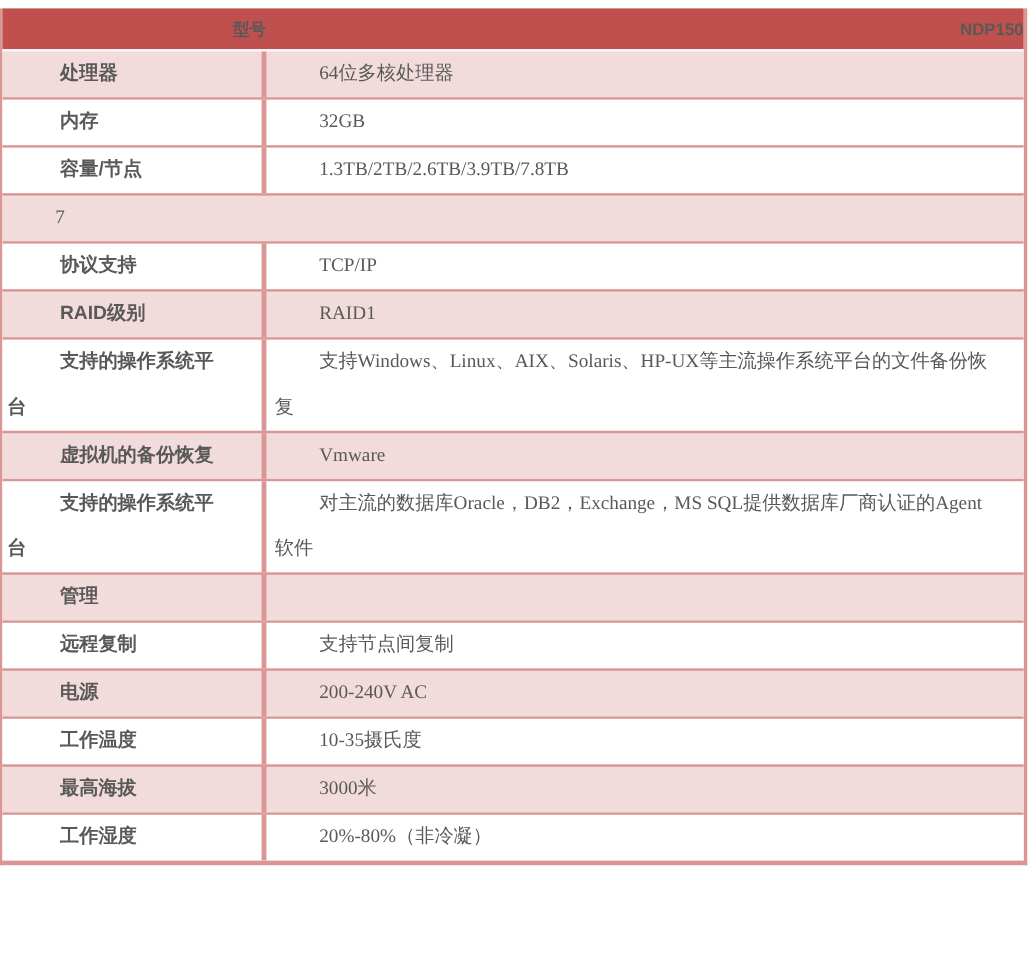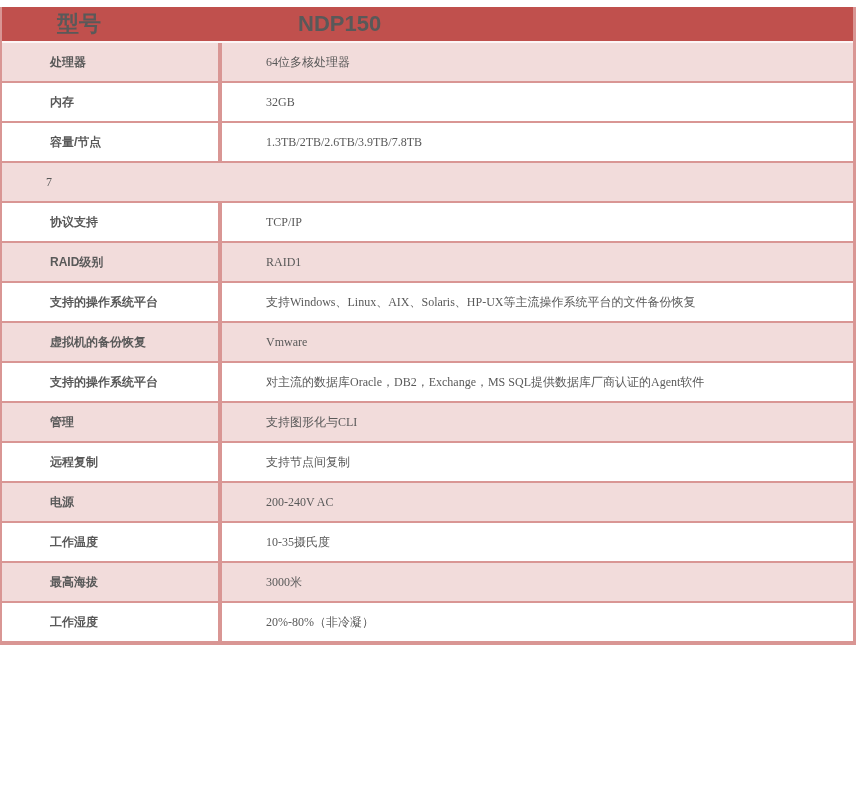--- a/index.html
+++ b/index.html
@@ -21,29 +21,30 @@
     border-bottom:4px solid var(--border);
     background:#fff;
   }
 
   .header-row{
     display:flex;
     height:34px;
     line-height:34px;
     background:var(--header-bg);
     font-weight:bold;
-    font-size:22px;
+    font-size:14px;
+    text-align:right;
   }
   .header-label{width:220px;text-indent:55px;white-space:nowrap;}
   .header-value{flex:1;text-indent:76px;white-space:nowrap;}
 
   .spec-row{
     display:flex;
     border-top:2px solid var(--border);
-    font-size:12px;
+    font-size:16px;
     line-height:38px;
   }
   .spec-row:first-child{border-top:2px solid #FDF6F6;}
   .spec-row.pink{background:var(--row-alt-bg);}
   .spec-row.white{background:var(--row-bg);}
 
   .spec-label{
     width:220px;
     border-right:4px solid var(--border);
     font-weight:bold;
@@ -98,21 +99,20 @@
       <div class="spec-row pink">
     <div class="spec-label">虚拟机的备份恢复</div>
     <div class="spec-value">Vmware</div>
   </div>
       <div class="spec-row white">
     <div class="spec-label">支持的操作系统平台</div>
     <div class="spec-value">对主流的数据库Oracle，DB2，Exchange，MS SQL提供数据库厂商认证的Agent软件</div>
   </div>
       <div class="spec-row pink">
     <div class="spec-label">管理</div>
-    <div class="spec-value">支持图形化与CLI</div>
   </div>
       <div class="spec-row white">
     <div class="spec-label">远程复制</div>
     <div class="spec-value">支持节点间复制</div>
   </div>
       <div class="spec-row pink">
     <div class="spec-label">电源</div>
     <div class="spec-value">200-240V AC</div>
   </div>
       <div class="spec-row white">

